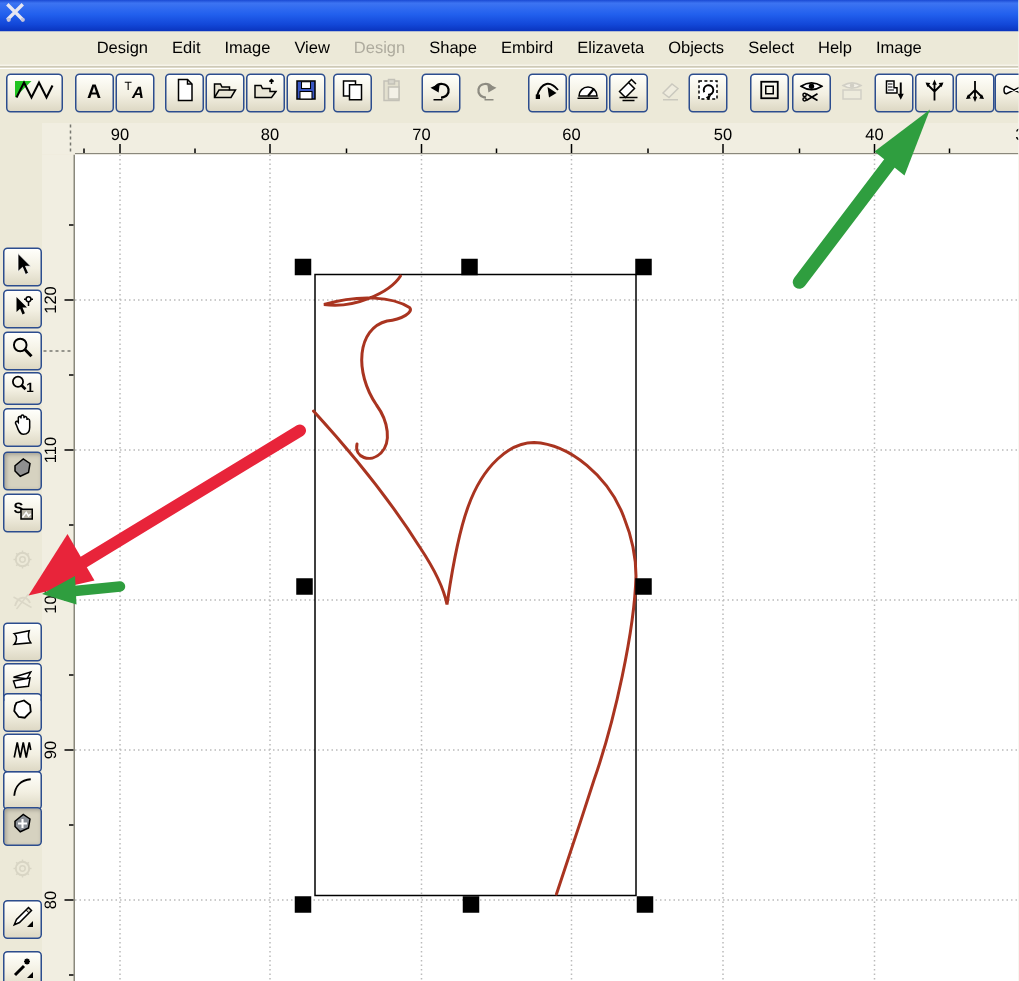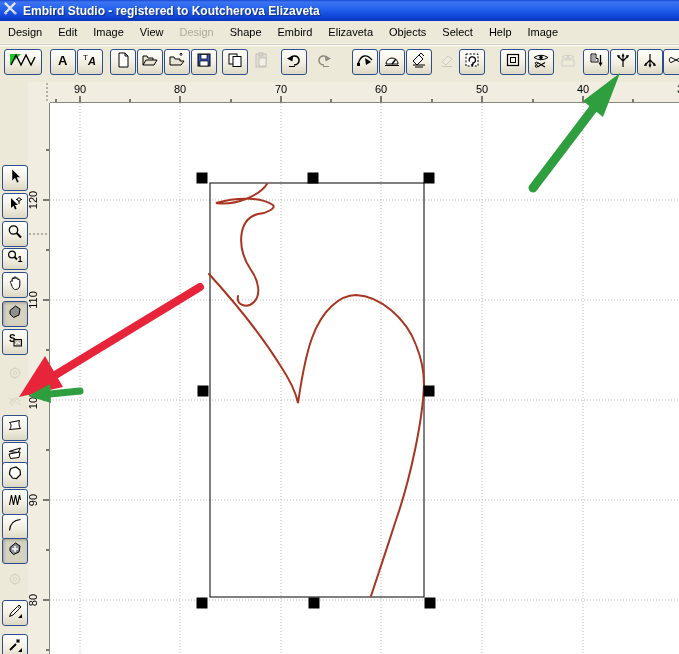--- a/index.html
+++ b/index.html
@@ -5,21 +5,21 @@
   * { margin:0; padding:0; box-sizing:border-box; }
   html,body { width:679px; height:654px; overflow:hidden; }
   body { position:relative; font-family:"Liberation Sans",sans-serif; background:#ece9d8; }
 
   .titlebar { position:absolute; left:0; top:0; width:679px; height:21px;
     background:linear-gradient(180deg,#1a4ad4 0%,#3d74f2 10%,#2260ee 45%,#1247d8 78%,#0a33bc 100%);
     display:flex; align-items:center; gap:5px; padding-left:3px; }
   .title-text { color:#fff; font-weight:bold; font-size:12px; text-shadow:1px 1px 1px #10307a; white-space:nowrap; }
 
   .menubar { position:absolute; left:0; top:21px; width:679px; height:23px; background:#ece9d8;
-    display:flex; align-items:center; padding-left:0; font-size:11px; border-bottom:1px solid #f6f4ea; }
+    display:flex; align-items:center; padding-left:0; font-size:11px; border-bottom:1px solid #f6f4ea;justify-content:center; }
   .menu-item { padding:4px 8px; color:#000; cursor:default; }
   .menu-item.disabled { color:#aeab9e; }
 
   .toolbar { position:absolute; left:0; top:44px; width:679px; height:37px; background:#ece9d8;
     border-top:1px solid #cdc9b8; box-shadow:0 1px 0 #fff inset; }
   .btn { position:absolute; height:26px; width:26px; border:1px solid #2c4d8e; border-radius:3px;
     background:linear-gradient(180deg,#fffffb 0%,#f2efe1 55%,#ddd8c4 100%);
     display:flex; align-items:center; justify-content:center; box-shadow:0 1px 0 #ffffff88 inset; }
   .btn.flat { border-color:transparent; background:transparent; box-shadow:none; }
   .btn.flat svg { opacity:.4; }
@@ -39,21 +39,20 @@
 </style>
 </head>
 <body>
 
 <div class="titlebar">
   <span id="app-icon"><svg width="15" height="15" viewBox="0 0 16 16">
         <path d="M2,2 L13,13 M13,2 L2,13" stroke="#e6e6f2" stroke-width="2.4" fill="none"></path>
         <circle cx="3" cy="13" r="1.5" fill="#c4c4da"></circle>
         <circle cx="13" cy="13" r="1.5" fill="#c4c4da"></circle>
       </svg></span>
-  <span class="title-text">Embird Studio - registered to Koutcherova Elizaveta</span>
 </div>
 
 <div class="menubar" id="menubar">
     <span class="menu-item">Design</span>
     <span class="menu-item">Edit</span>
     <span class="menu-item">Image</span>
     <span class="menu-item">View</span>
     <span class="menu-item disabled">Design</span>
     <span class="menu-item">Shape</span>
     <span class="menu-item">Embird</span>

